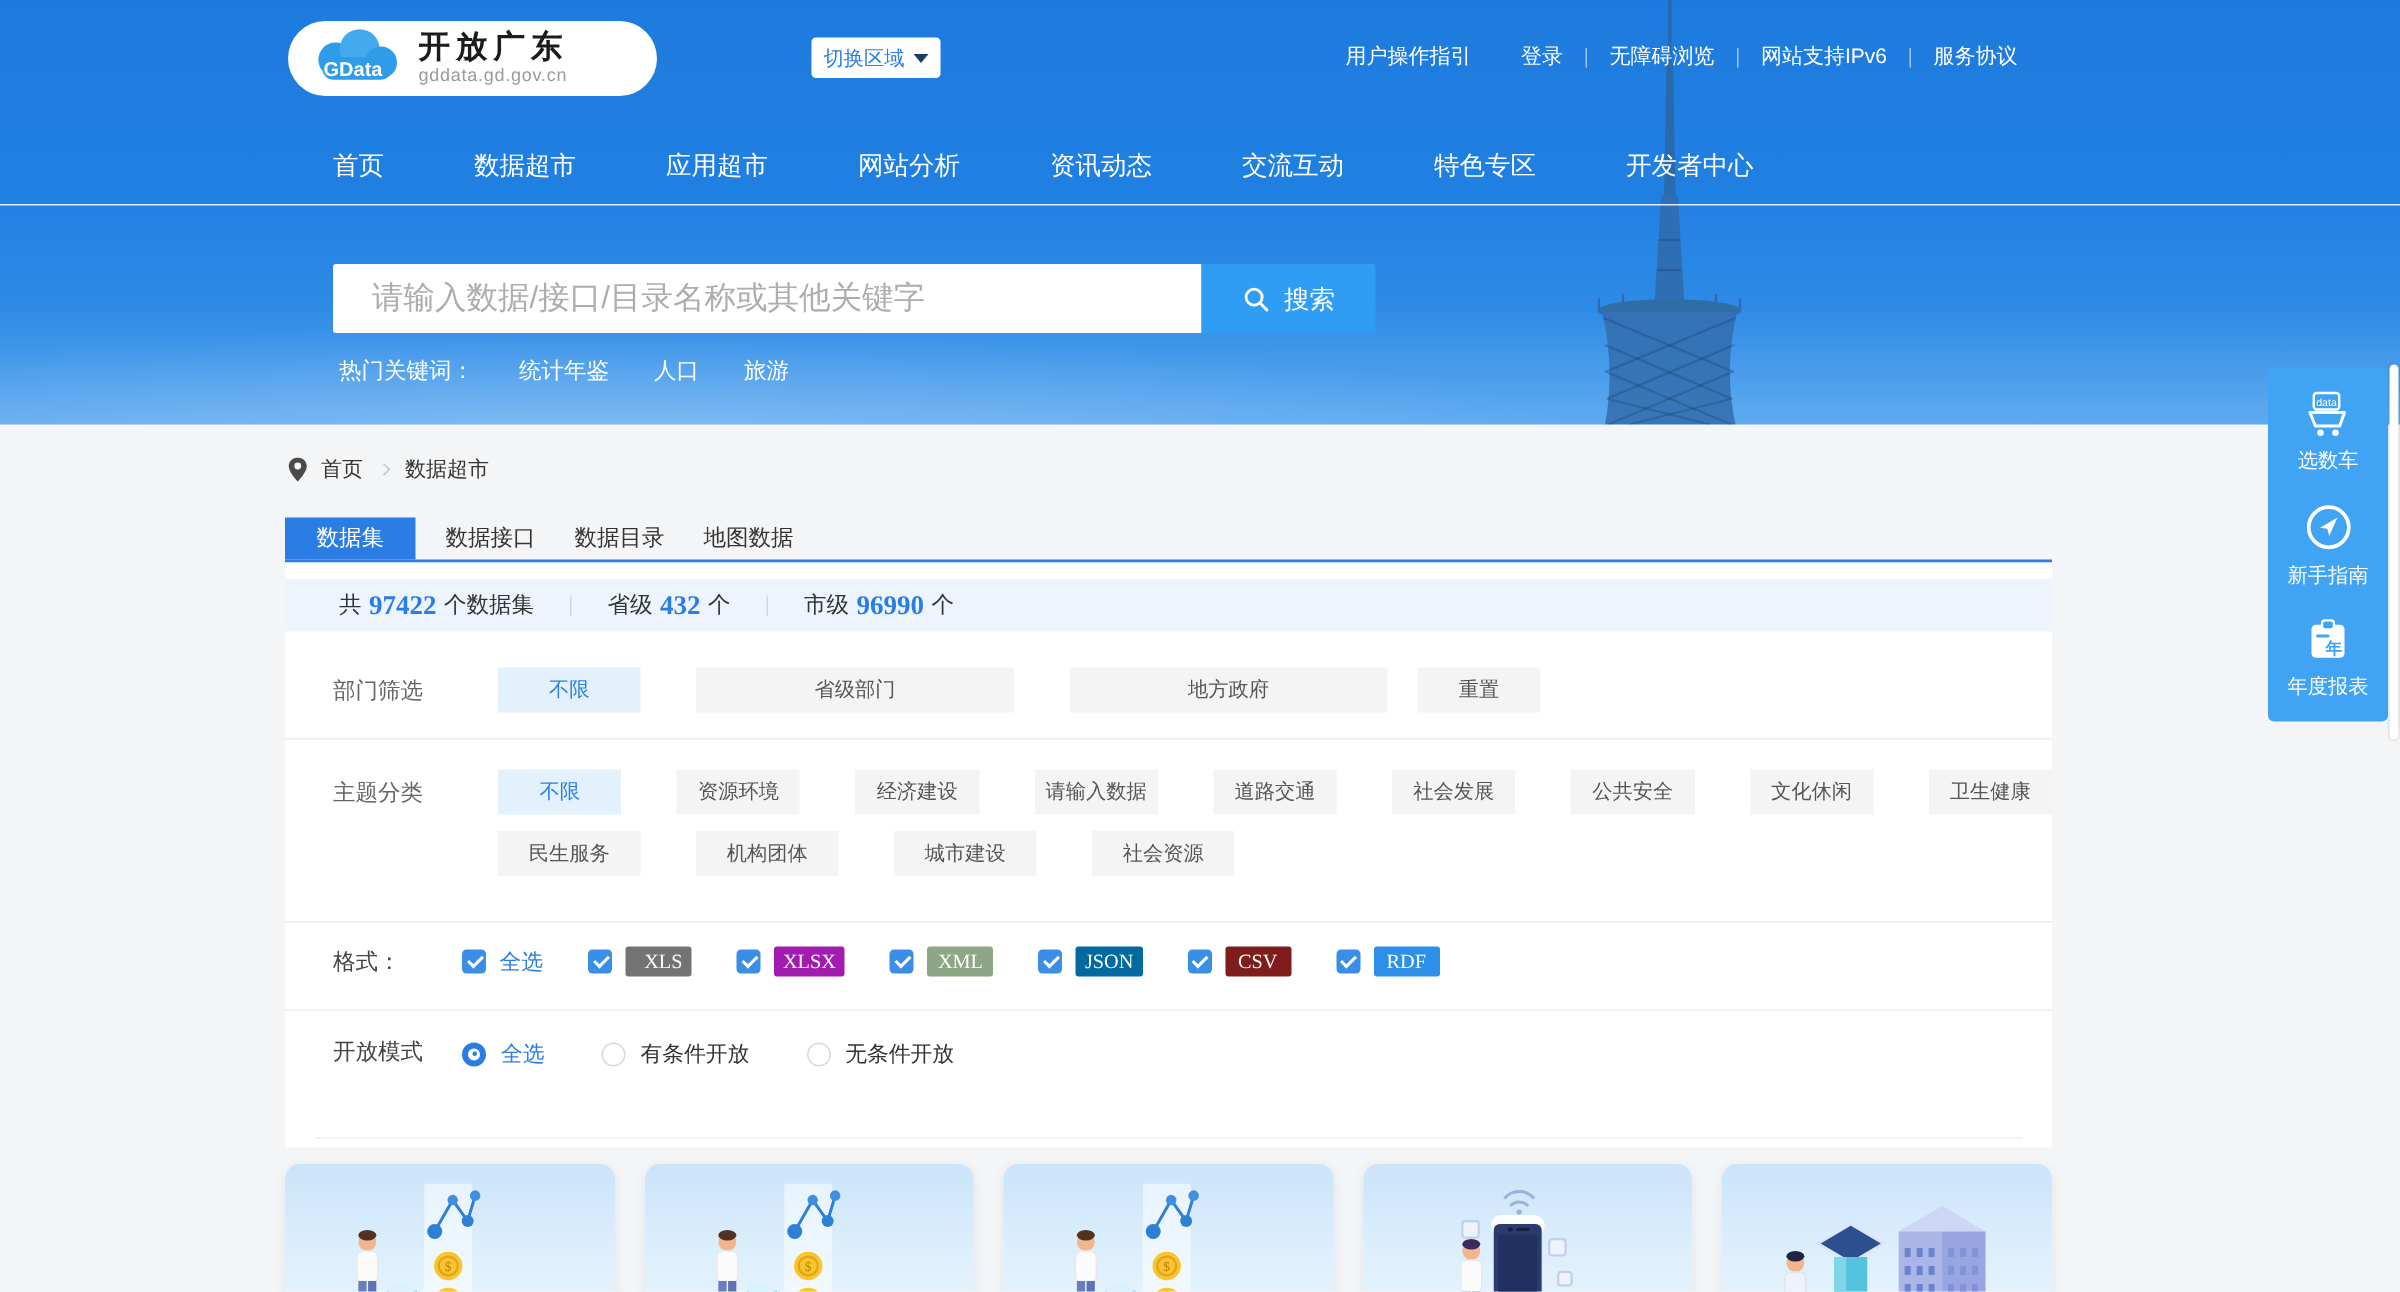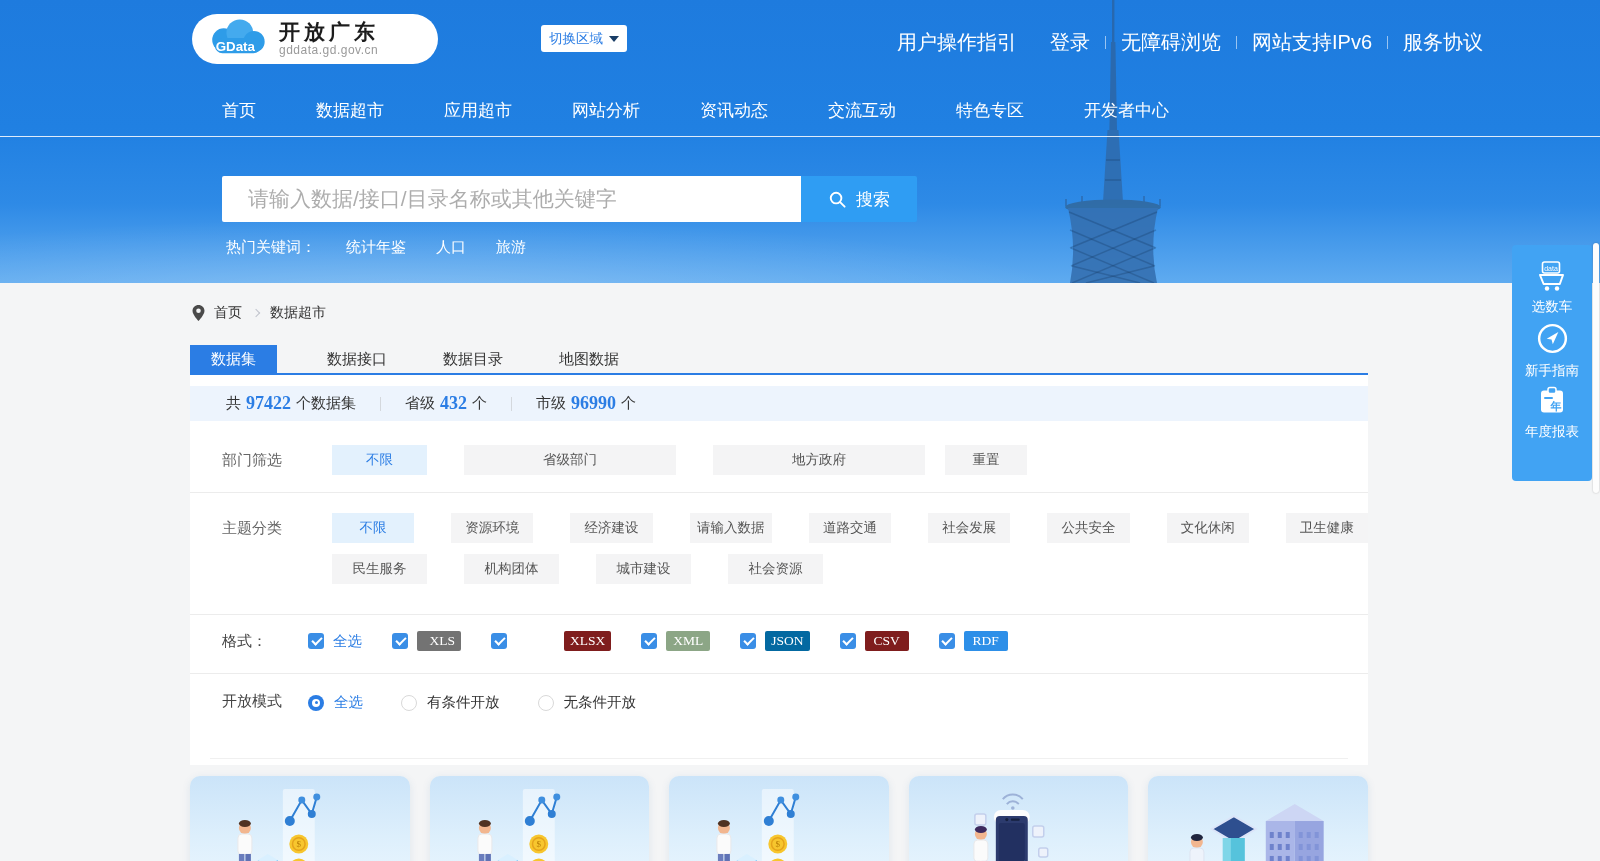--- a/index.html
+++ b/index.html
@@ -20,21 +20,21 @@
   .logo-title { font-size:21px; font-weight:bold; color:#1c1c1c; letter-spacing:4px; line-height:22px; }
   .logo-domain { font-size:12px; color:#9a9a9a; letter-spacing:.5px; }
 
   .region-switch { position:absolute; left:541px; top:25px; width:86px; height:27px; background:#fff;
     border-radius:3px; display:flex; align-items:center; justify-content:center; gap:6px;
     color:#2b7de4; font-size:13.5px; cursor:pointer; z-index:4; }
   .tri-down { width:0; height:0; border-left:5px solid transparent; border-right:5px solid transparent;
     border-top:6px solid #193d66; }
 
   .top-links { position:absolute; left:897px; top:29px; display:flex; align-items:center; gap:15px;
-    color:#fff; font-size:20px; z-index:4; }
+    color:#fff; font-size:14px; z-index:4; }
   .top-link { cursor:pointer; white-space:nowrap; }
   .top-link.first { margin-right:18px; }
   .vsep { width:1px; height:13px; background:rgba(255,255,255,.55); }
 
   .nav { position:absolute; left:222px; top:84px; height:52px; display:flex; align-items:center;
     gap:60px; color:#fff; font-size:17px; z-index:4; }
   .nav-item { cursor:pointer; white-space:nowrap; }
 
   
   .search-row { position:absolute; left:222px; top:176px; display:flex; z-index:4; }
@@ -47,21 +47,21 @@
     color:#fff; font-size:15px; z-index:4; }
   .hot-kw { cursor:pointer;font-family:Liberation Mono, monospace; }
 
   
   .breadcrumb { position:absolute; left:192px; top:304px; display:flex; align-items:center; gap:9px;
     font-size:14px; color:#333; }
   .bc-chev { width:6px; height:6px; border-top:1px solid #c0c4cc; border-right:1px solid #c0c4cc;
     transform:rotate(45deg); margin:0 2px; }
 
   
-  .tabs { position:absolute; left:190px; top:345px; display:flex; align-items:flex-start; gap:44px; font-size:15px; }
+  .tabs { position:absolute; left:190px; top:345px; display:flex; align-items:flex-start; gap:14px; font-size:15px; }
   .tab { height:28px; line-height:28px; color:#333; cursor:pointer; padding:0 6px; }
   .tab.active { background:#2b7de4; color:#fff; padding:0 21px; }
   .tab-underline { position:absolute; left:190px; top:373px; width:1178px; height:2px; background:#2b7de4; }
 
   
   .panel { position:absolute; left:190px; top:375px; width:1178px; height:390px; background:#fff; }
   .stats { margin-top:11px; height:35px; background:#edf4fd; display:flex; align-items:center;
     padding-left:36px; font-size:15px; color:#333; }
   .st-num { font-family:"Liberation Serif", serif; font-weight:bold; font-size:18px; color:#2b7de4; margin:0 5px; }
   .st-sep { width:1px; height:14px; background:#d4d8dd; margin:0 24px; }
@@ -101,21 +101,21 @@
 
   
   .cards { position:absolute; left:190px; top:776px; width:1178px; display:flex; gap:20px; }
   .card { flex:1; height:110px; border-radius:10px 10px 0 0; overflow:hidden;
     background:linear-gradient(180deg,#cbe4f9 0%,#ddeffc 55%,#eaf6fe 100%);
     box-shadow:0 2px 8px rgba(30,90,150,.10); cursor:pointer; }
   .card svg { display:block; width:100%; height:120px; }
 
   
   .side-widget { position:absolute; left:1512px; top:245px; width:80px; height:236px; background:#41a3f3;
-    border-radius:4px; display:flex; flex-direction:column; align-items:center; padding-top:14px; gap:4px; z-index:6; }
+    border-radius:4px; display:flex; flex-direction:column; align-items:center; padding-top:14px; gap:17px; z-index:6; }
   .side-item { display:flex; flex-direction:column; align-items:center; gap:5px; cursor:pointer; }
   .side-label { color:#fff; font-size:13.5px; white-space:nowrap; }
 
   .scroll-thumb { position:absolute; right:1px; top:243px; width:6px; height:250px; background:#fdfdfd;
     border-radius:3px; box-shadow:0 0 2px rgba(0,0,0,.25); z-index:9; }
 </style>
 </head>
 <body>
 
 <div class="hero">
@@ -280,21 +280,21 @@
       <span class="fmt-group">
         <span class="cbx"></span>
         <span class="all-label">全选</span>
       </span>
       <span class="fmt-group">
         <span class="cbx"></span>
         <span class="badge" style="background-color: #737373; text-align: right;">XLS</span>
       </span>
       <span class="fmt-group">
         <span class="cbx"></span>
-        <span class="badge" style="background-color: #7f1d1d; margin-left: 48px;">XLSX</span>
+        <span class="badge" style="background-color: #a21caf;">XLSX</span>
       </span>
       <span class="fmt-group">
         <span class="cbx"></span>
         <span class="badge" style="background-color: rgb(140, 166, 134);">XML</span>
       </span>
       <span class="fmt-group">
         <span class="cbx"></span>
         <span class="badge" style="background-color: #0369a1;">JSON</span>
       </span>
       <span class="fmt-group">

